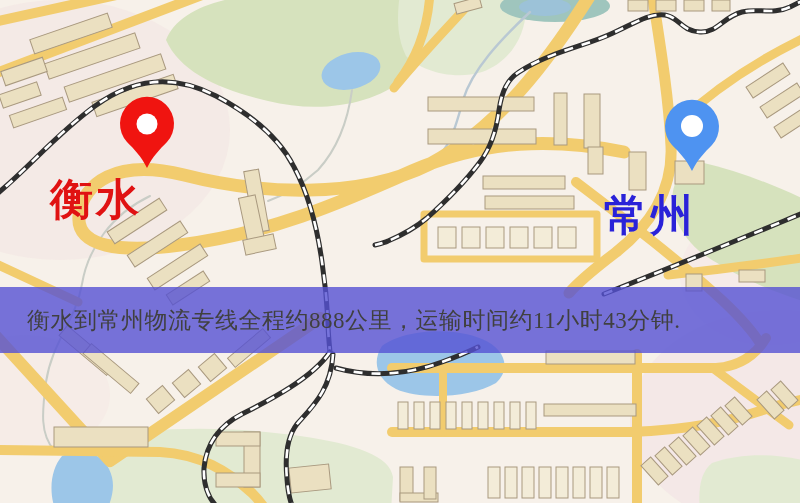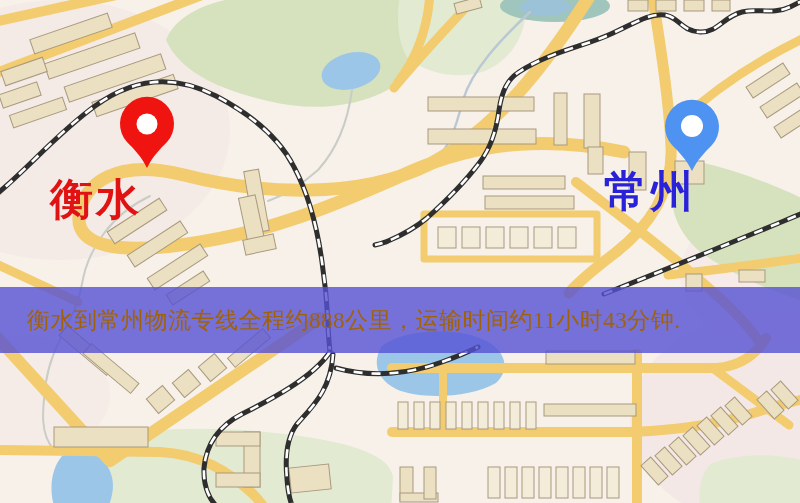--- a/index.html
+++ b/index.html
@@ -25,28 +25,28 @@
   .stream-grey{fill:none;stroke:#c9cdc6;stroke-width:2;stroke-linecap:round;}
   .rail-base{fill:none;stroke:#2e2e2e;stroke-width:5;stroke-linecap:round;}
   .rail-dash{fill:none;stroke:#ffffff;stroke-width:2.6;stroke-dasharray:9 9;stroke-linecap:butt;}
   .pin-hole{fill:#ffffff;}
   .city-label{
     position:absolute;font-family:"Liberation Serif",serif;font-weight:700;
     font-size:43px;letter-spacing:3px;text-align:left;width:170px;line-height:1;
     text-shadow:0 0 1px rgba(255,255,255,0.4);
   }
   .city-label.origin{left:50px;top:178px;color:#e01212;}
-  .city-label.destination{left:604px;top:170px;color:#2a22d8;}
+  .city-label.destination{left:604px;top:194px;color:#2a22d8;}
   .banner{
     position:absolute;left:0;top:287px;width:800px;height:66px;
     background:rgba(85,81,211,0.80);
     display:flex;align-items:center;box-sizing:border-box;padding-left:27px;
   }
   .banner-text{
-    color:#a16207;font-size:23px;font-family:"Liberation Serif",serif;
+    color:#404040;font-size:23px;font-family:"Liberation Serif",serif;
     letter-spacing:0.5px;white-space:nowrap;
   }
 </style>
 </head>
 <body>
 
 <div class="stage">
   <svg width="800" height="503" viewBox="0 0 800 503">
 
     <rect x="0" y="0" width="800" height="503" fill="#f7f1ea"></rect>

